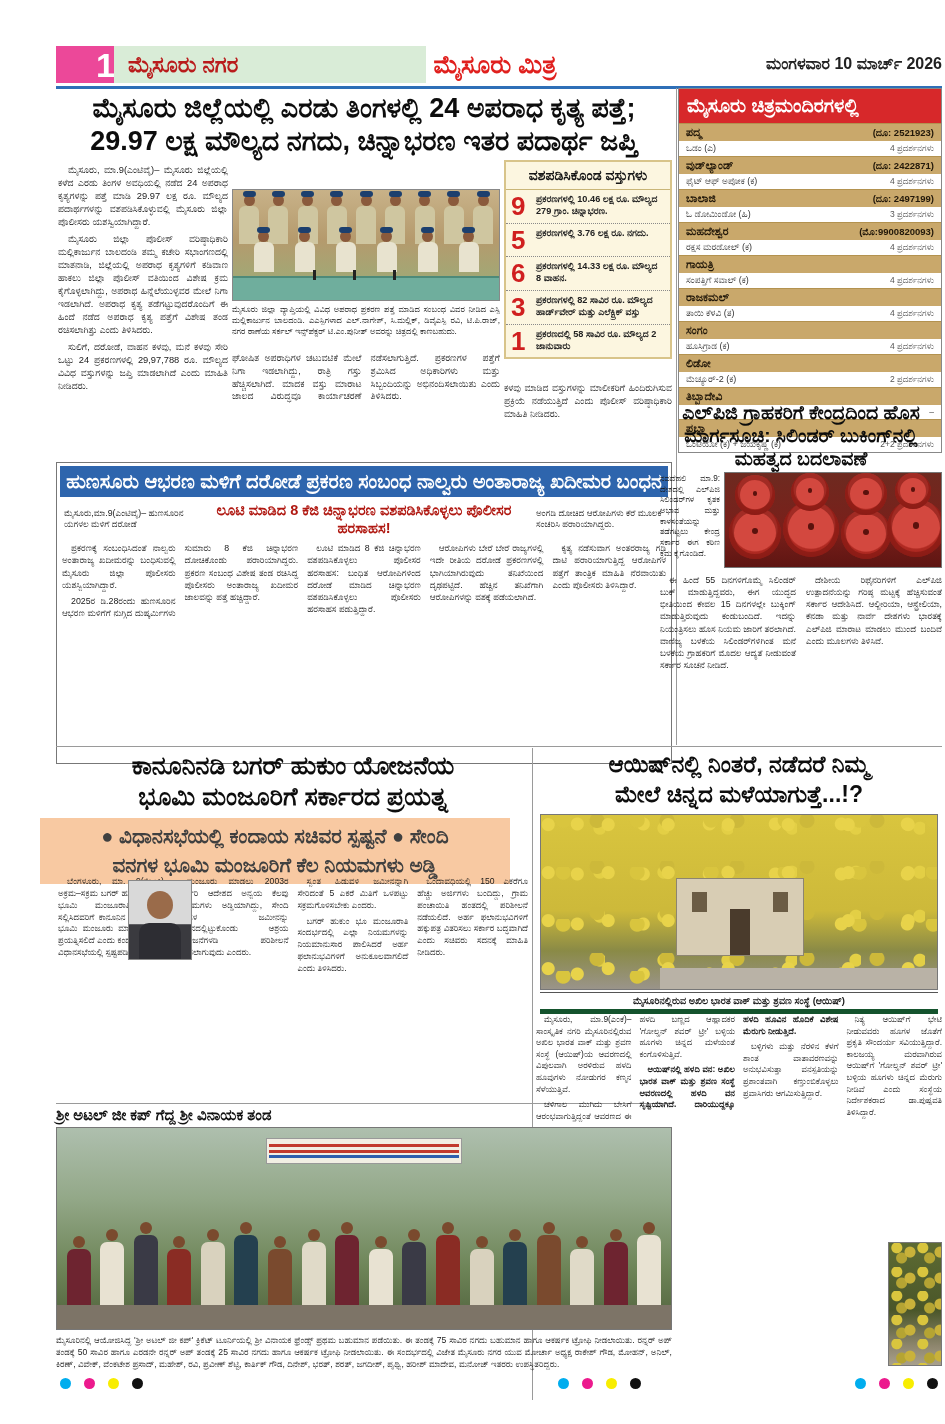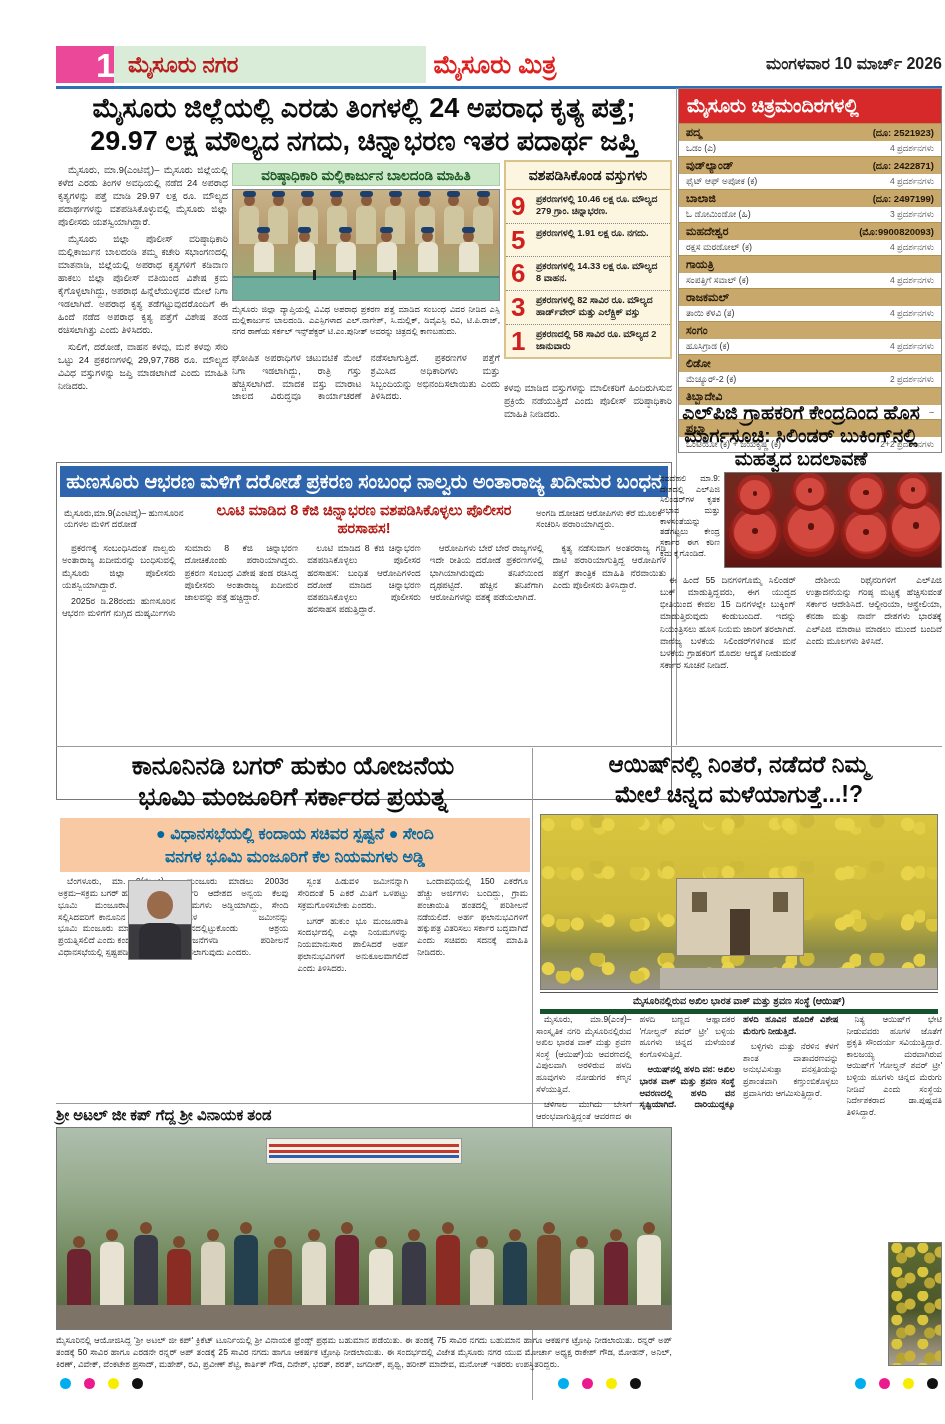--- a/index.html
+++ b/index.html
@@ -47,34 +47,34 @@
   .seized{left:504px;top:160px;width:168px;background:#fcf6e0;border:2px solid #d8c48a;box-sizing:border-box;}
   .seized-title{font-size:14px;font-weight:bold;text-align:center;padding:5px 2px;color:#161616;
                 border-bottom:1px solid #c9b577;}
   .seized-item{display:flex;align-items:flex-start;gap:5px;padding:4px 5px;border-bottom:1px dotted #8a8a8a;}
   .seized-item:last-child{border-bottom:none;}
   .seized-num{font-size:26px;font-weight:bold;color:#d01f1f;line-height:0.95;width:20px;flex:0 0 auto;}
   .seized-text{font-size:9.2px;line-height:1.3;font-weight:bold;color:#222;}
   .a1-col4{left:504px;top:382px;width:168px;height:76px;font-size:9.3px;line-height:1.38;overflow:hidden;}
 
   
-  .a2-box{left:56px;top:462px;width:616px;height:338px;border:1px solid #777;box-sizing:border-box;padding:3px;}
+  .a2-box{left:56px;top:462px;width:616px;height:302px;border:1px solid #777;box-sizing:border-box;padding:3px;}
   .a2-headbar{background:#2e65ad;color:#fff;font-size:19.5px;font-weight:bold;text-align:center;
               padding:4px 0;margin-bottom:3px;}
   .a2-subrow{display:grid;grid-template-columns:128px 1fr 128px;gap:8px;align-items:center;padding:1px 4px;}
   .a2-dateline{font-size:8.8px;line-height:1.3;}
   .a2-subhead{color:#b01811;font-weight:bold;font-size:14.5px;text-align:center;line-height:1.25;}
   .a2-right{font-size:8.8px;line-height:1.3;}
   .a2-body{column-count:5;column-gap:9px;font-size:8.8px;line-height:1.38;height:212px;overflow:hidden;
            margin-top:4px;padding:0 2px;}
   .a2-body p{margin:0 0 4px 0;text-indent:9px;}
 
   
   .bl-headline{left:56px;top:750px;width:474px;font-size:25px;font-weight:bold;line-height:1.25;text-align:center;color:#0d0d0d;}
-  .bl-subbar{left:60px;top:818px;width:470px;background:#f8c9a2;color:#0369a1;font-weight:bold;font-size:16px;
+  .bl-subbar{left:40px;top:818px;width:470px;background:#f8c9a2;color:#404040;font-weight:bold;font-size:20px;
              line-height:1.45;text-align:center;padding:4px 6px;box-sizing:border-box;}
   .bl-body{left:58px;top:876px;width:470px;height:226px;column-count:4;column-gap:9px;
            font-size:8.6px;line-height:1.38;overflow:hidden;}
   .bl-body p{margin:0 0 4px 0;text-indent:9px;}
   .portrait{left:128px;top:880px;width:64px;height:80px;border:1px solid #888;box-sizing:border-box;
             background:linear-gradient(180deg,#d9d9d9 55%,#3a3a3f 56%);}
   .portrait::before{content:"";position:absolute;left:18px;top:10px;width:26px;height:28px;border-radius:50%;background:#9a6b4a;}
   .portrait::after{content:"";position:absolute;left:10px;top:42px;width:42px;height:36px;border-radius:10px 10px 0 0;background:#2d2d33;}
 
   
@@ -167,21 +167,20 @@
     <div>ಮೈಸೂರು ಜಿಲ್ಲೆಯಲ್ಲಿ ಎರಡು ತಿಂಗಳಲ್ಲಿ 24 ಅಪರಾಧ ಕೃತ್ಯ ಪತ್ತೆ;</div>
     <div>29.97 ಲಕ್ಷ ಮೌಲ್ಯದ ನಗದು, ಚಿನ್ನಾಭರಣ ಇತರ ಪದಾರ್ಥ ಜಪ್ತಿ</div>
   </div>
 
   <div class="abs a1-col1 just">
     <p>ಮೈಸೂರು, ಮಾ.9(ಎಂಟಿವೈ)– ಮೈಸೂರು ಜಿಲ್ಲೆಯಲ್ಲಿ ಕಳೆದ ಎರಡು ತಿಂಗಳ ಅವಧಿಯಲ್ಲಿ ನಡೆದ 24 ಅಪರಾಧ ಕೃತ್ಯಗಳನ್ನು ಪತ್ತೆ ಮಾಡಿ 29.97 ಲಕ್ಷ ರೂ. ಮೌಲ್ಯದ ಪದಾರ್ಥಗಳನ್ನು ವಶಪಡಿಸಿಕೊಳ್ಳುವಲ್ಲಿ ಮೈಸೂರು ಜಿಲ್ಲಾ ಪೊಲೀಸರು ಯಶಸ್ವಿಯಾಗಿದ್ದಾರೆ.</p>
     <p>ಮೈಸೂರು ಜಿಲ್ಲಾ ಪೊಲೀಸ್ ವರಿಷ್ಠಾಧಿಕಾರಿ ಮಲ್ಲಿಕಾರ್ಜುನ ಬಾಲದಂಡಿ ತಮ್ಮ ಕಚೇರಿ ಸಭಾಂಗಣದಲ್ಲಿ ಮಾತನಾಡಿ, ಜಿಲ್ಲೆಯಲ್ಲಿ ಅಪರಾಧ ಕೃತ್ಯಗಳಿಗೆ ಕಡಿವಾಣ ಹಾಕಲು ಜಿಲ್ಲಾ ಪೊಲೀಸ್ ವತಿಯಿಂದ ವಿಶೇಷ ಕ್ರಮ ಕೈಗೊಳ್ಳಲಾಗಿದ್ದು, ಅಪರಾಧ ಹಿನ್ನೆಲೆಯುಳ್ಳವರ ಮೇಲೆ ನಿಗಾ ಇಡಲಾಗಿದೆ. ಅಪರಾಧ ಕೃತ್ಯ ತಡೆಗಟ್ಟುವುದರೊಂದಿಗೆ ಈ ಹಿಂದೆ ನಡೆದ ಅಪರಾಧ ಕೃತ್ಯ ಪತ್ತೆಗೆ ವಿಶೇಷ ತಂಡ ರಚಿಸಲಾಗಿತ್ತು ಎಂದು ತಿಳಿಸಿದರು.</p>
     <p>ಸುಲಿಗೆ, ದರೋಡೆ, ವಾಹನ ಕಳವು, ಮನೆ ಕಳವು ಸೇರಿ ಒಟ್ಟು 24 ಪ್ರಕರಣಗಳಲ್ಲಿ 29,97,788 ರೂ. ಮೌಲ್ಯದ ವಿವಿಧ ವಸ್ತುಗಳನ್ನು ಜಪ್ತಿ ಮಾಡಲಾಗಿದೆ ಎಂದು ಮಾಹಿತಿ ನೀಡಿದರು.</p>
   </div>
 
-  <div class="abs a1-kicker">ವರಿಷ್ಠಾಧಿಕಾರಿ ಮಲ್ಲಿಕಾರ್ಜುನ ಬಾಲದಂಡಿ ಮಾಹಿತಿ</div>
 
   <div class="abs a1-photo">
     <div class="press-row-stand" id="press-stand">
         <span class="person"></span>
         <span class="person"></span>
         <span class="person"></span>
         <span class="person"></span>
         <span class="person"></span>
         <span class="person"></span>
         <span class="person"></span>
@@ -206,21 +205,21 @@
 
   <div class="abs seized">
     <div class="seized-title">ವಶಪಡಿಸಿಕೊಂಡ ವಸ್ತುಗಳು</div>
     <div id="seized-items">
         <div class="seized-item">
           <span class="seized-num">9</span>
           <span class="seized-text">ಪ್ರಕರಣಗಳಲ್ಲಿ 10.46 ಲಕ್ಷ ರೂ. ಮೌಲ್ಯದ 279 ಗ್ರಾಂ. ಚಿನ್ನಾಭರಣ.</span>
         </div>
         <div class="seized-item">
           <span class="seized-num">5</span>
-          <span class="seized-text">ಪ್ರಕರಣಗಳಲ್ಲಿ 1.91 ಲಕ್ಷ ರೂ. ನಗದು.</span>
+          <span class="seized-text">ಪ್ರಕರಣಗಳಲ್ಲಿ 3.76 ಲಕ್ಷ ರೂ. ನಗದು.</span>
         </div>
         <div class="seized-item">
           <span class="seized-num">6</span>
           <span class="seized-text">ಪ್ರಕರಣಗಳಲ್ಲಿ 14.33 ಲಕ್ಷ ರೂ. ಮೌಲ್ಯದ 8 ವಾಹನ.</span>
         </div>
         <div class="seized-item">
           <span class="seized-num">3</span>
           <span class="seized-text">ಪ್ರಕರಣಗಳಲ್ಲಿ 82 ಸಾವಿರ ರೂ. ಮೌಲ್ಯದ ಹಾರ್ಡ್‌ವೇರ್ ಮತ್ತು ಎಲೆಕ್ಟ್ರಿಕ್ ವಸ್ತು</span>
         </div>
         <div class="seized-item">

